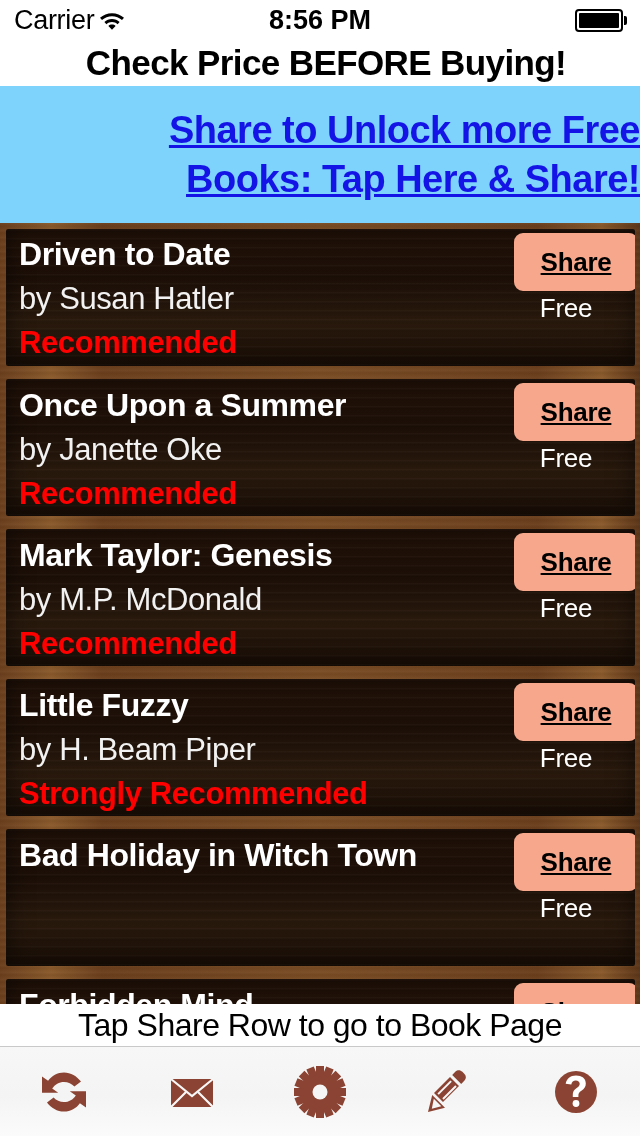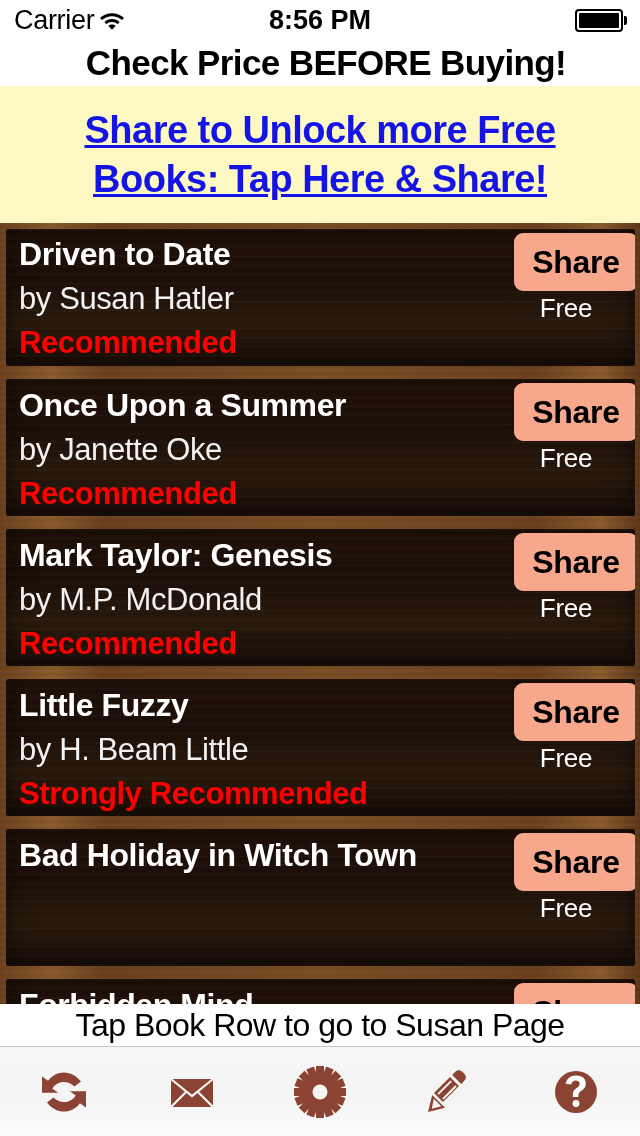--- a/index.html
+++ b/index.html
@@ -60,23 +60,23 @@
     background:#ffffff;
     font-size:35px; font-weight:bold; color:#000;
     letter-spacing:-0.6px;
     padding-left:12px;
   }
 
   
   .banner {
     position:absolute; top:86px; left:0;
     width:640px; height:137px;
-    background:#fef9c3;
+    background:#7dd3fc;
     display:flex; flex-direction:column;
-    align-items:center; justify-content:center;
+    align-items:flex-end; justify-content:center;
   }
   .banner-line {
     font-size:38px; font-weight:bold; color:#1414E6;
     text-decoration:underline;
     line-height:1.27;
     letter-spacing:-0.5px;
     text-align:center;
   }
 
   
@@ -133,21 +133,22 @@
     position:absolute; right:7px; top:4px;
     width:124px;
     display:flex; flex-direction:column; align-items:center;
   }
   .share-btn {
     width:124px; height:58px;
     background:#F7A78B;
     border:none; border-radius:9px;
     display:flex; align-items:center; justify-content:center;
     font-family:"Liberation Sans", sans-serif;
-    font-size:32px; font-weight:bold; color:#000;
+    font-size:26px; font-weight:bold; color:#000;
+    text-decoration:underline;
     letter-spacing:-0.3px;
     cursor:pointer;
     margin-left:20px;
   }
   .price {
     margin-top:2px;
     font-size:26px; color:#ffffff; letter-spacing:-0.3px;
   }
 
   
@@ -252,21 +253,21 @@
           <button class="share-btn">Share</button>
           <div class="price">Free</div>
         </div>
       </div>
     </div>
 
     <div class="book-row">
       <div class="row-inner">
         <div class="row-text">
           <div class="b-title">Little Fuzzy</div>
-          <div class="b-author">by H. Beam Little</div>
+          <div class="b-author">by H. Beam Piper</div>
           <div class="b-rec">Strongly Recommended</div>
         </div>
         <div class="row-right">
           <button class="share-btn">Share</button>
           <div class="price">Free</div>
         </div>
       </div>
     </div>
 
     <div class="book-row">
@@ -291,21 +292,21 @@
         <div class="row-right">
           <button class="share-btn">Share</button>
           <div class="price"></div>
         </div>
       </div>
     </div>
 
   </div>
 
   <div class="hintbar">
-    <span>Tap Book Row to go to Susan Page</span>
+    <span>Tap Share Row to go to Book Page</span>
   </div>
 
   <div class="toolbar">
 
     <div class="tb-item">
       <span>
         <svg width="52" height="52" viewBox="0 0 52 52">
           <path fill="#8B4433" d="M26 6.5c-6.6 0-12.4 3.3-15.9 8.3l-6.1-4.3v16.2h16.2l-6.0-4.2C16.9 18.4 21.1 15.9 26 15.9c4.1 0 7.8 1.8 10.4 4.6l6.6-4.9C38.9 10.2 32.8 6.5 26 6.5z"></path>
           <path fill="#8B4433" d="M26 45.5c6.6 0 12.4-3.3 15.9-8.3l6.1 4.3V25.3H31.8l6.0 4.2C35.1 33.6 30.9 36.1 26 36.1c-4.1 0-7.8-1.8-10.4-4.6l-6.6 4.9C13.1 41.8 19.2 45.5 26 45.5z"></path>
         </svg>

